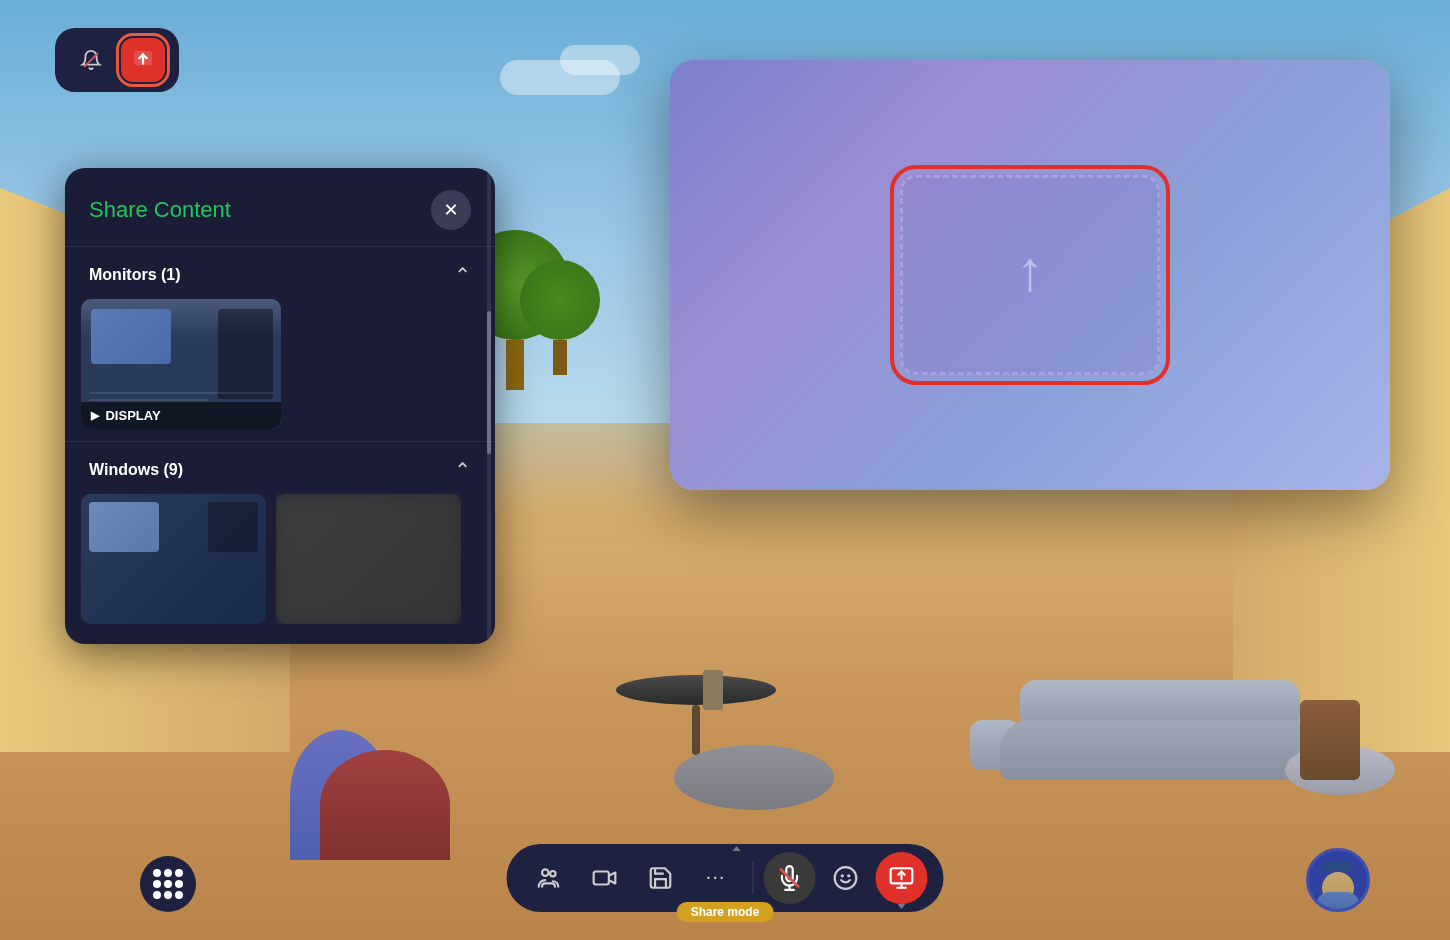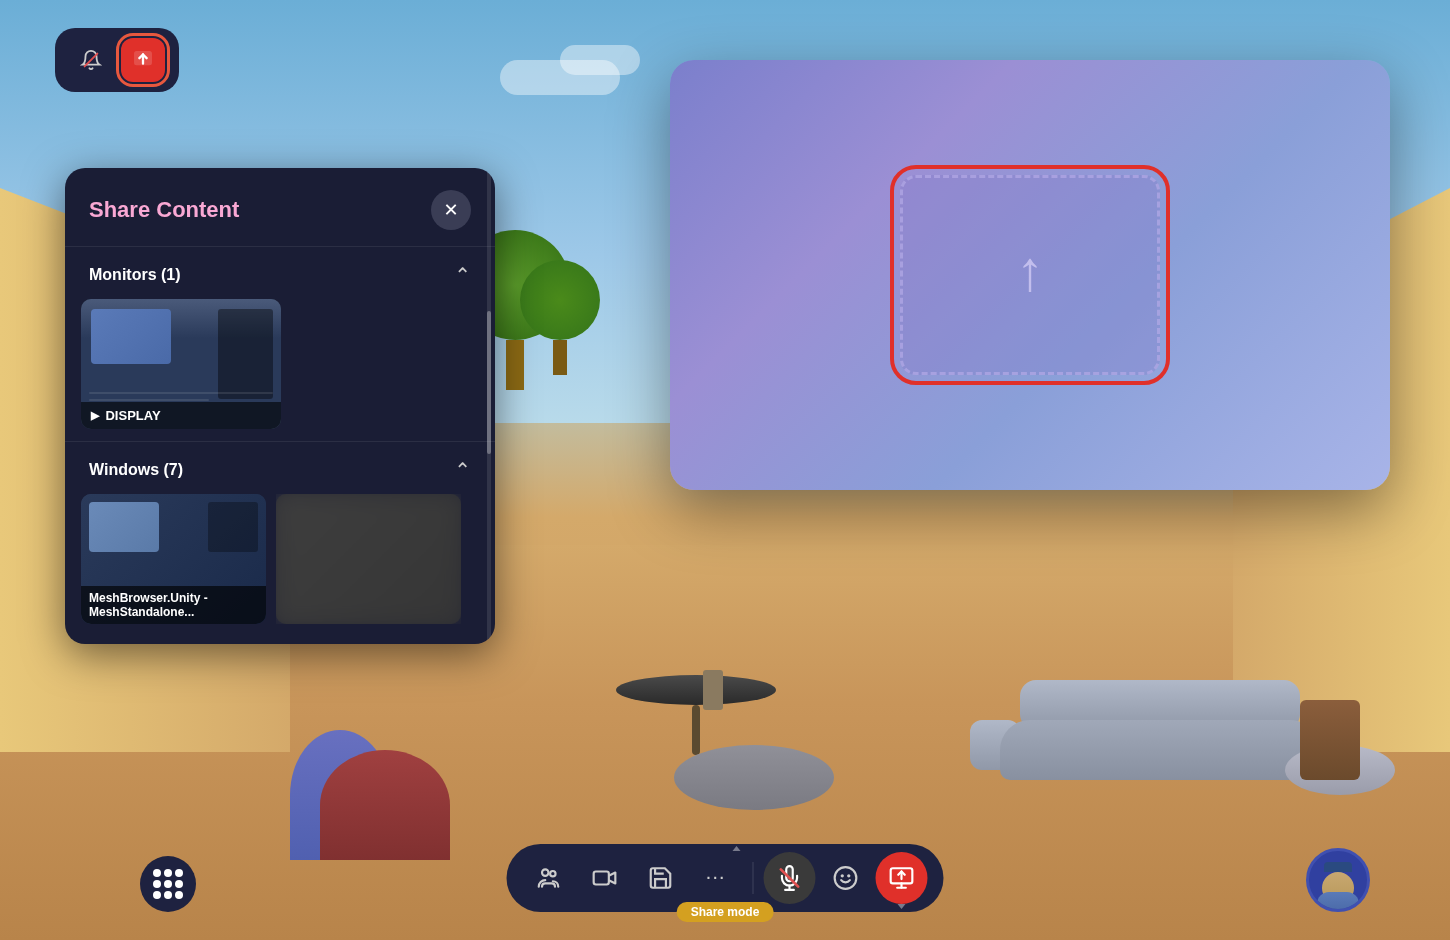--- a/index.html
+++ b/index.html
@@ -300,23 +300,23 @@
     }
 
     .share-panel-header {
       display: flex;
       align-items: center;
       justify-content: space-between;
       padding: 22px 24px 16px;
     }
 
     .share-panel-title {
-      color: #f9a8d4;
+      color: #22c55e;
       font-size: 22px;
-      font-weight: 700;
+      font-weight: 400;
       text-align: center;
     }
 
     .close-btn {
       width: 40px;
       height: 40px;
       border-radius: 50%;
       background: #3a3d55;
       border: none;
       color: #fff;
@@ -737,30 +737,29 @@
           <span>DISPLAY</span>
         </div>
       </div>
     </div>
   </div>
 
   <div class="section-divider"></div>
 
   <div class="section">
     <div class="section-header">
-      <span class="section-header-text">Windows (7)</span>
+      <span class="section-header-text">Windows (9)</span>
       <span class="chevron-icon">⌃</span>
     </div>
     <div class="thumbnails-grid">
 
       <div class="window-thumbnail window-thumb-1">
         <div style="position:absolute;inset:0;background:linear-gradient(135deg,#2a3a5a 0%,#1a2a4a 100%);"></div>
         <div style="position:absolute;top:8px;left:8px;width:70px;height:50px;background:linear-gradient(135deg,#6a8ab8,#5a7aa8);border-radius:4px;"></div>
         <div style="position:absolute;top:8px;right:8px;width:50px;height:50px;background:rgba(0,0,0,0.3);border-radius:3px;"></div>
-        <div class="window-thumb-label">MeshBrowser.Unity - MeshStandalone...</div>
       </div>
 
       <div class="window-thumbnail">
         <div class="blurred-thumb"></div>
         <div style="position:absolute;inset:0;backdrop-filter:blur(8px);background:rgba(50,50,50,0.5);"></div>
       </div>
     </div>
   </div>
 
   <div class="scroll-bar">

